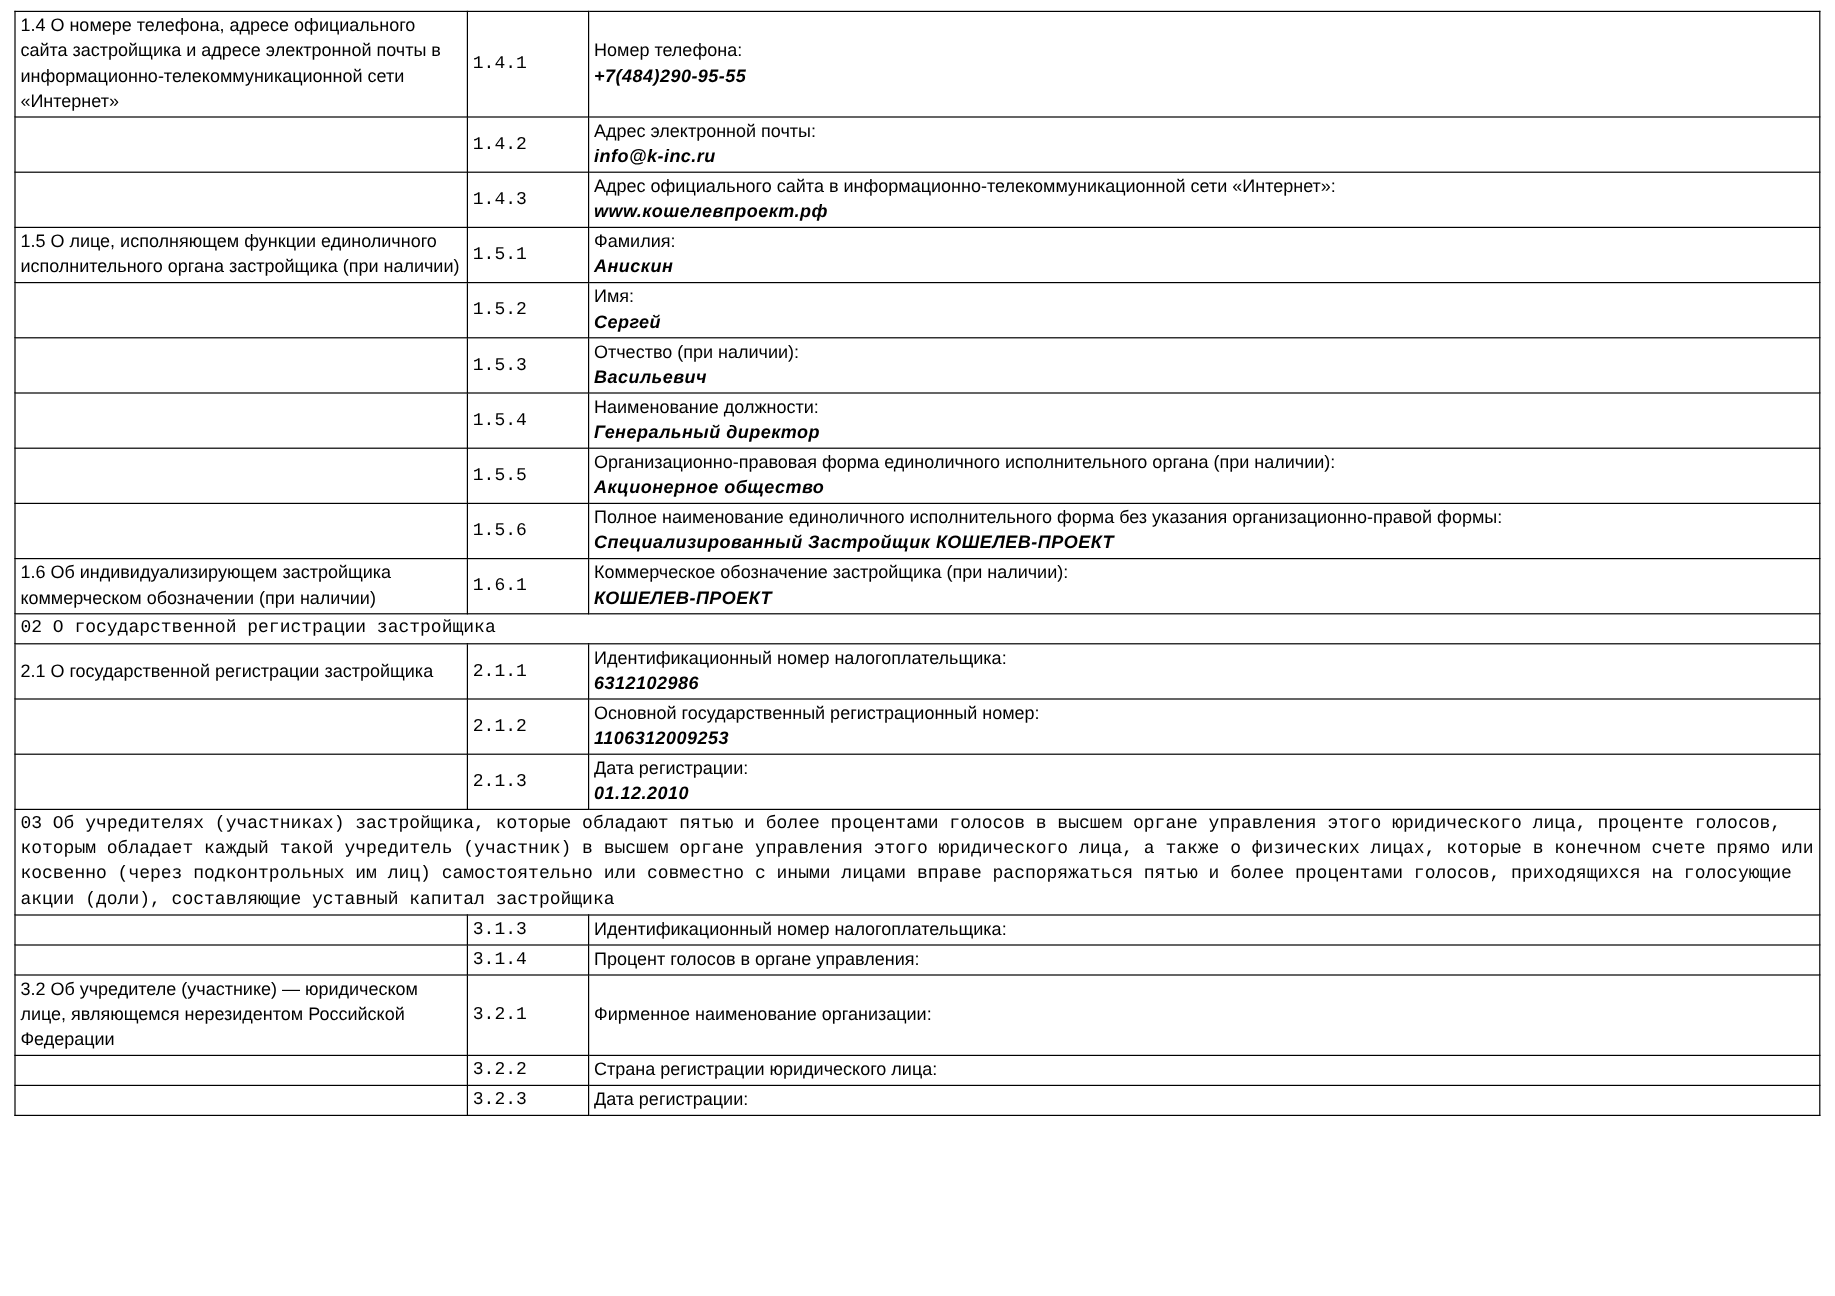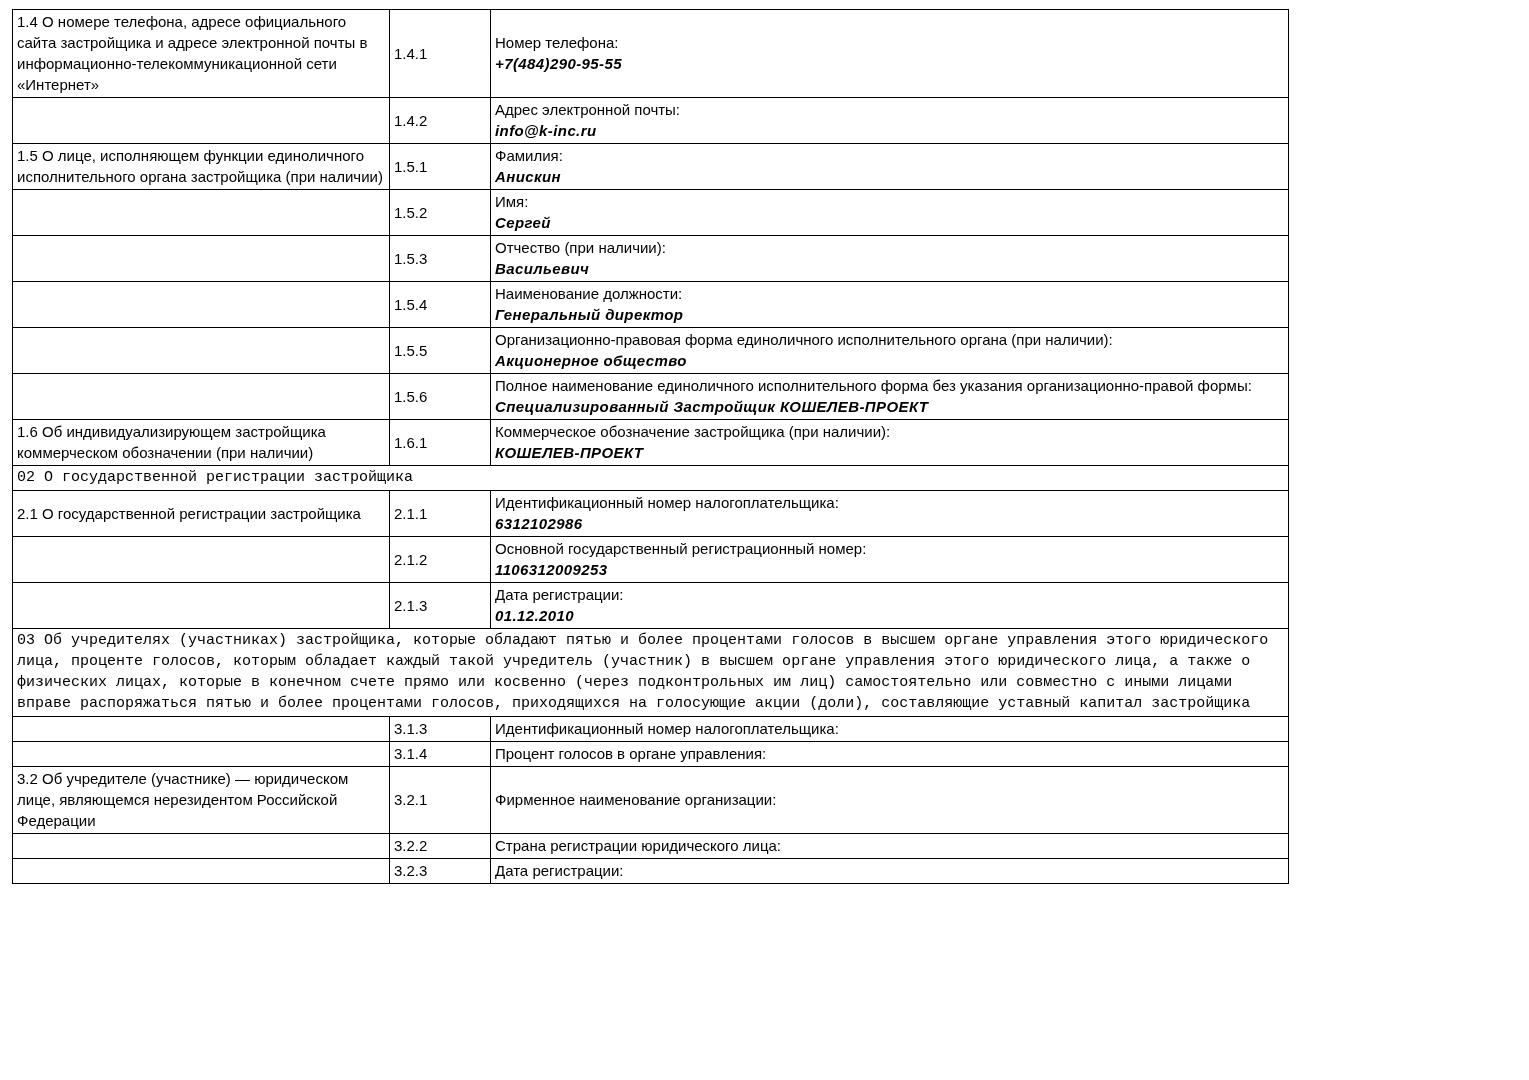--- a/index.html
+++ b/index.html
@@ -3,40 +3,40 @@
 <meta charset="utf-8">
 <style>
   * { box-sizing: border-box; }
   html, body {
     margin: 0;
     background: #ffffff;
     color: #000000;
     font-family: "Liberation Sans", sans-serif;
   }
   body { padding: 9px 12px; }
-  .page { width: 1277px; }
+  .page { width: 1505px; }
   table.decl {
     border-collapse: collapse;
     width: 100%;
     table-layout: fixed;
   }
   table.decl td {
     border: 1px solid #000000;
     padding: 1px 4px 2px 4px;
     vertical-align: middle;
     font-size: 15px;
     line-height: 21px;
     overflow: hidden;
     word-wrap: break-word;
   }
   td.col-section {
     width: 377px;
     vertical-align: top;
   }
-  td.col-num { width: 101px; }
+  td.col-num { width: 101px; font-family: Liberation Mono, monospace; }
   td.col-content {}
   td.header-cell { line-height: 21px; font-family: Liberation Mono, monospace; }
   .label { font-weight: normal; }
   .value { font-weight: bold; letter-spacing: 0.4px; font-style: italic; }
 </style>
 </head>
 <body>
 
 <div class="page">
   <table class="decl">
@@ -48,20 +48,28 @@
             <div class="label">Номер телефона:</div>
             <div class="value">+7(484)290-95-55</div>
           </td>
         </tr>
         <tr>
           <td class="col-section"></td>
           <td class="col-num">1.4.2</td>
           <td class="col-content">
             <div class="label">Адрес электронной почты:</div>
             <div class="value">info@k-inc.ru</div>
+          </td>
+        </tr>
+        <tr>
+          <td class="col-section"></td>
+          <td class="col-num">1.4.3</td>
+          <td class="col-content">
+            <div class="label">Адрес официального сайта в информационно-телекоммуникационной сети «Интернет»:</div>
+            <div class="value">www.кошелевпроект.рф</div>
           </td>
         </tr>
         <tr>
           <td class="col-section">1.5 О лице, исполняющем функции единоличного исполнительного органа застройщика (при наличии)</td>
           <td class="col-num">1.5.1</td>
           <td class="col-content">
             <div class="label">Фамилия:</div>
             <div class="value">Анискин</div>
           </td>
         </tr>

